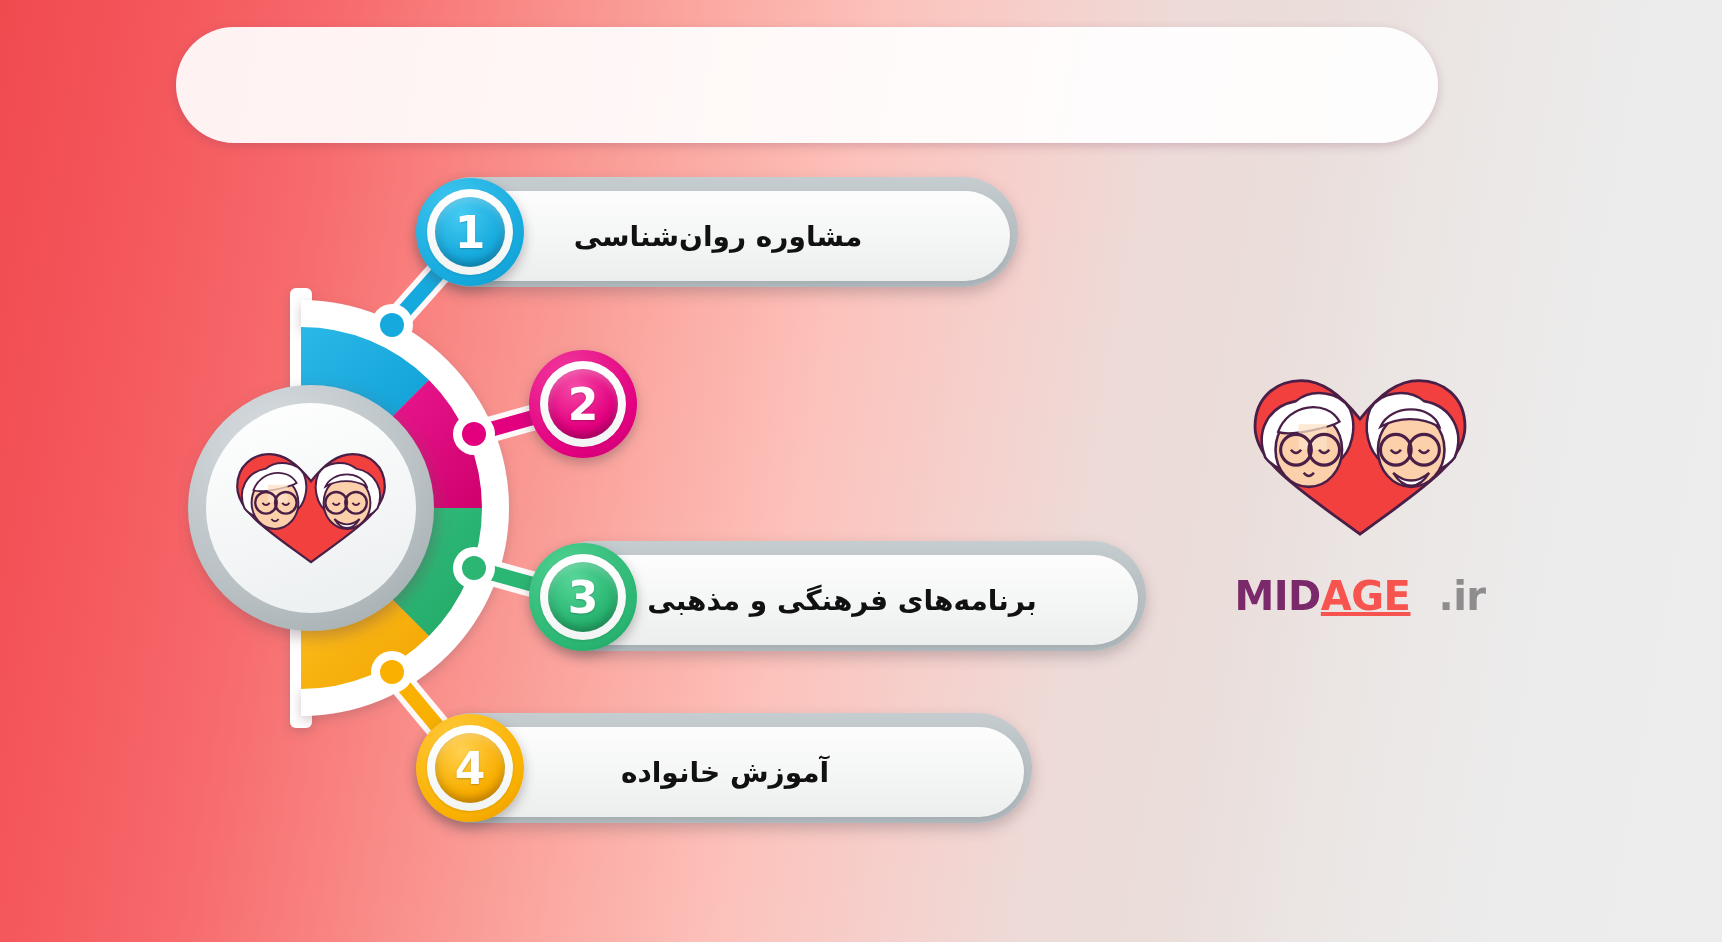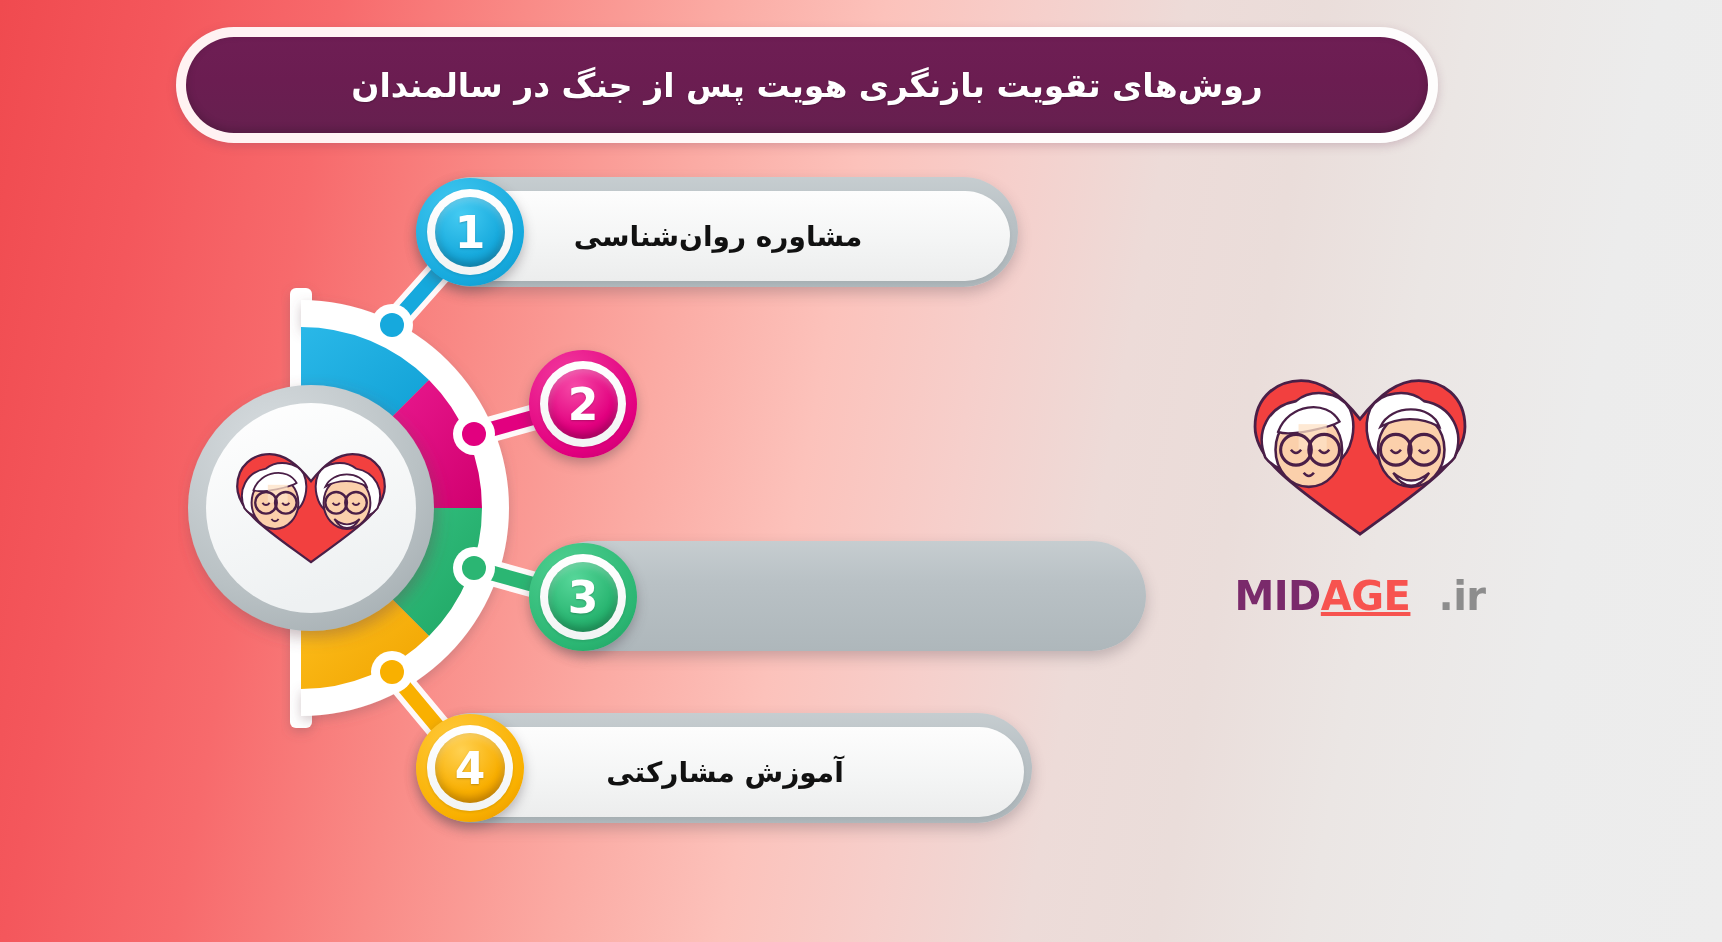--- a/index.html
+++ b/index.html
@@ -108,23 +108,20 @@
   .lw-age{color:#f7534f;text-decoration:underline;}
   .lw-ir{color:#8d8d8d;margin-left:28px;}
 </style>
 </head>
 <body>
 
 <div class="stage">
 
   <div class="title-wrap">
     <div class="title-shadow"></div>
-    <div class="title-bar">
-      <span>روش‌های تقویت بازنگری هویت پس از جنگ در سالمندان</span>
-    </div>
   </div>
 
   <div class="wheel">
     <svg width="340" height="500" viewBox="0 0 340 500">
       <defs>
         <linearGradient id="segCy" x1="0" y1="0" x2="1" y2="1">
           <stop offset="0%" stop-color="#2ab8e8"></stop>
             <stop offset="100%" stop-color="#0f9fd4"></stop>
         </linearGradient>
         <linearGradient id="segMg" x1="0" y1="0" x2="1" y2="1">
@@ -265,31 +262,34 @@
   </div>
 
   <div class="badge" style="left:529px;top:350px;">
     <div class="b-outer" style="background:radial-gradient(circle at 35% 25%,#f23a9e,#e2007f 70%,#b8006a)"></div>
     <div class="b-ring"></div>
     <div class="b-inner" style="background:radial-gradient(circle at 38% 25%,#f64aa7,#e2007f 62%,#ac0062)">2</div>
   </div>
 
   <div class="row" style="left:538px;top:541px;width:608px;">
     <div class="card-shadow"></div>
+    <div class="card">
+      <div class="card-label">برنامه‌های فرهنگی و مذهبی</div>
+    </div>
   </div>
   <div class="badge" style="left:529px;top:543px;">
     <div class="b-outer" style="background:radial-gradient(circle at 35% 25%,#4fd091,#2bb673 70%,#1d9a5d)"></div>
     <div class="b-ring"></div>
     <div class="b-inner" style="background:radial-gradient(circle at 38% 25%,#57d79a,#29b571 62%,#179154)">3</div>
   </div>
 
   <div class="row" style="left:418px;top:713px;width:614px;">
     <div class="card-shadow"></div>
     <div class="card">
-      <div class="card-label">آموزش مشارکتی</div>
+      <div class="card-label">آموزش خانواده</div>
     </div>
   </div>
   <div class="badge" style="left:416px;top:714px;">
     <div class="b-outer" style="background:radial-gradient(circle at 35% 25%,#ffc93a,#f9b000 70%,#e08c00)"></div>
     <div class="b-ring"></div>
     <div class="b-inner" style="background:radial-gradient(circle at 38% 25%,#ffd152,#f8ae00 62%,#dd8700)">4</div>
   </div>
 
   <div class="logo">
     <svg width="300" height="220" viewBox="0 0 300 220">

